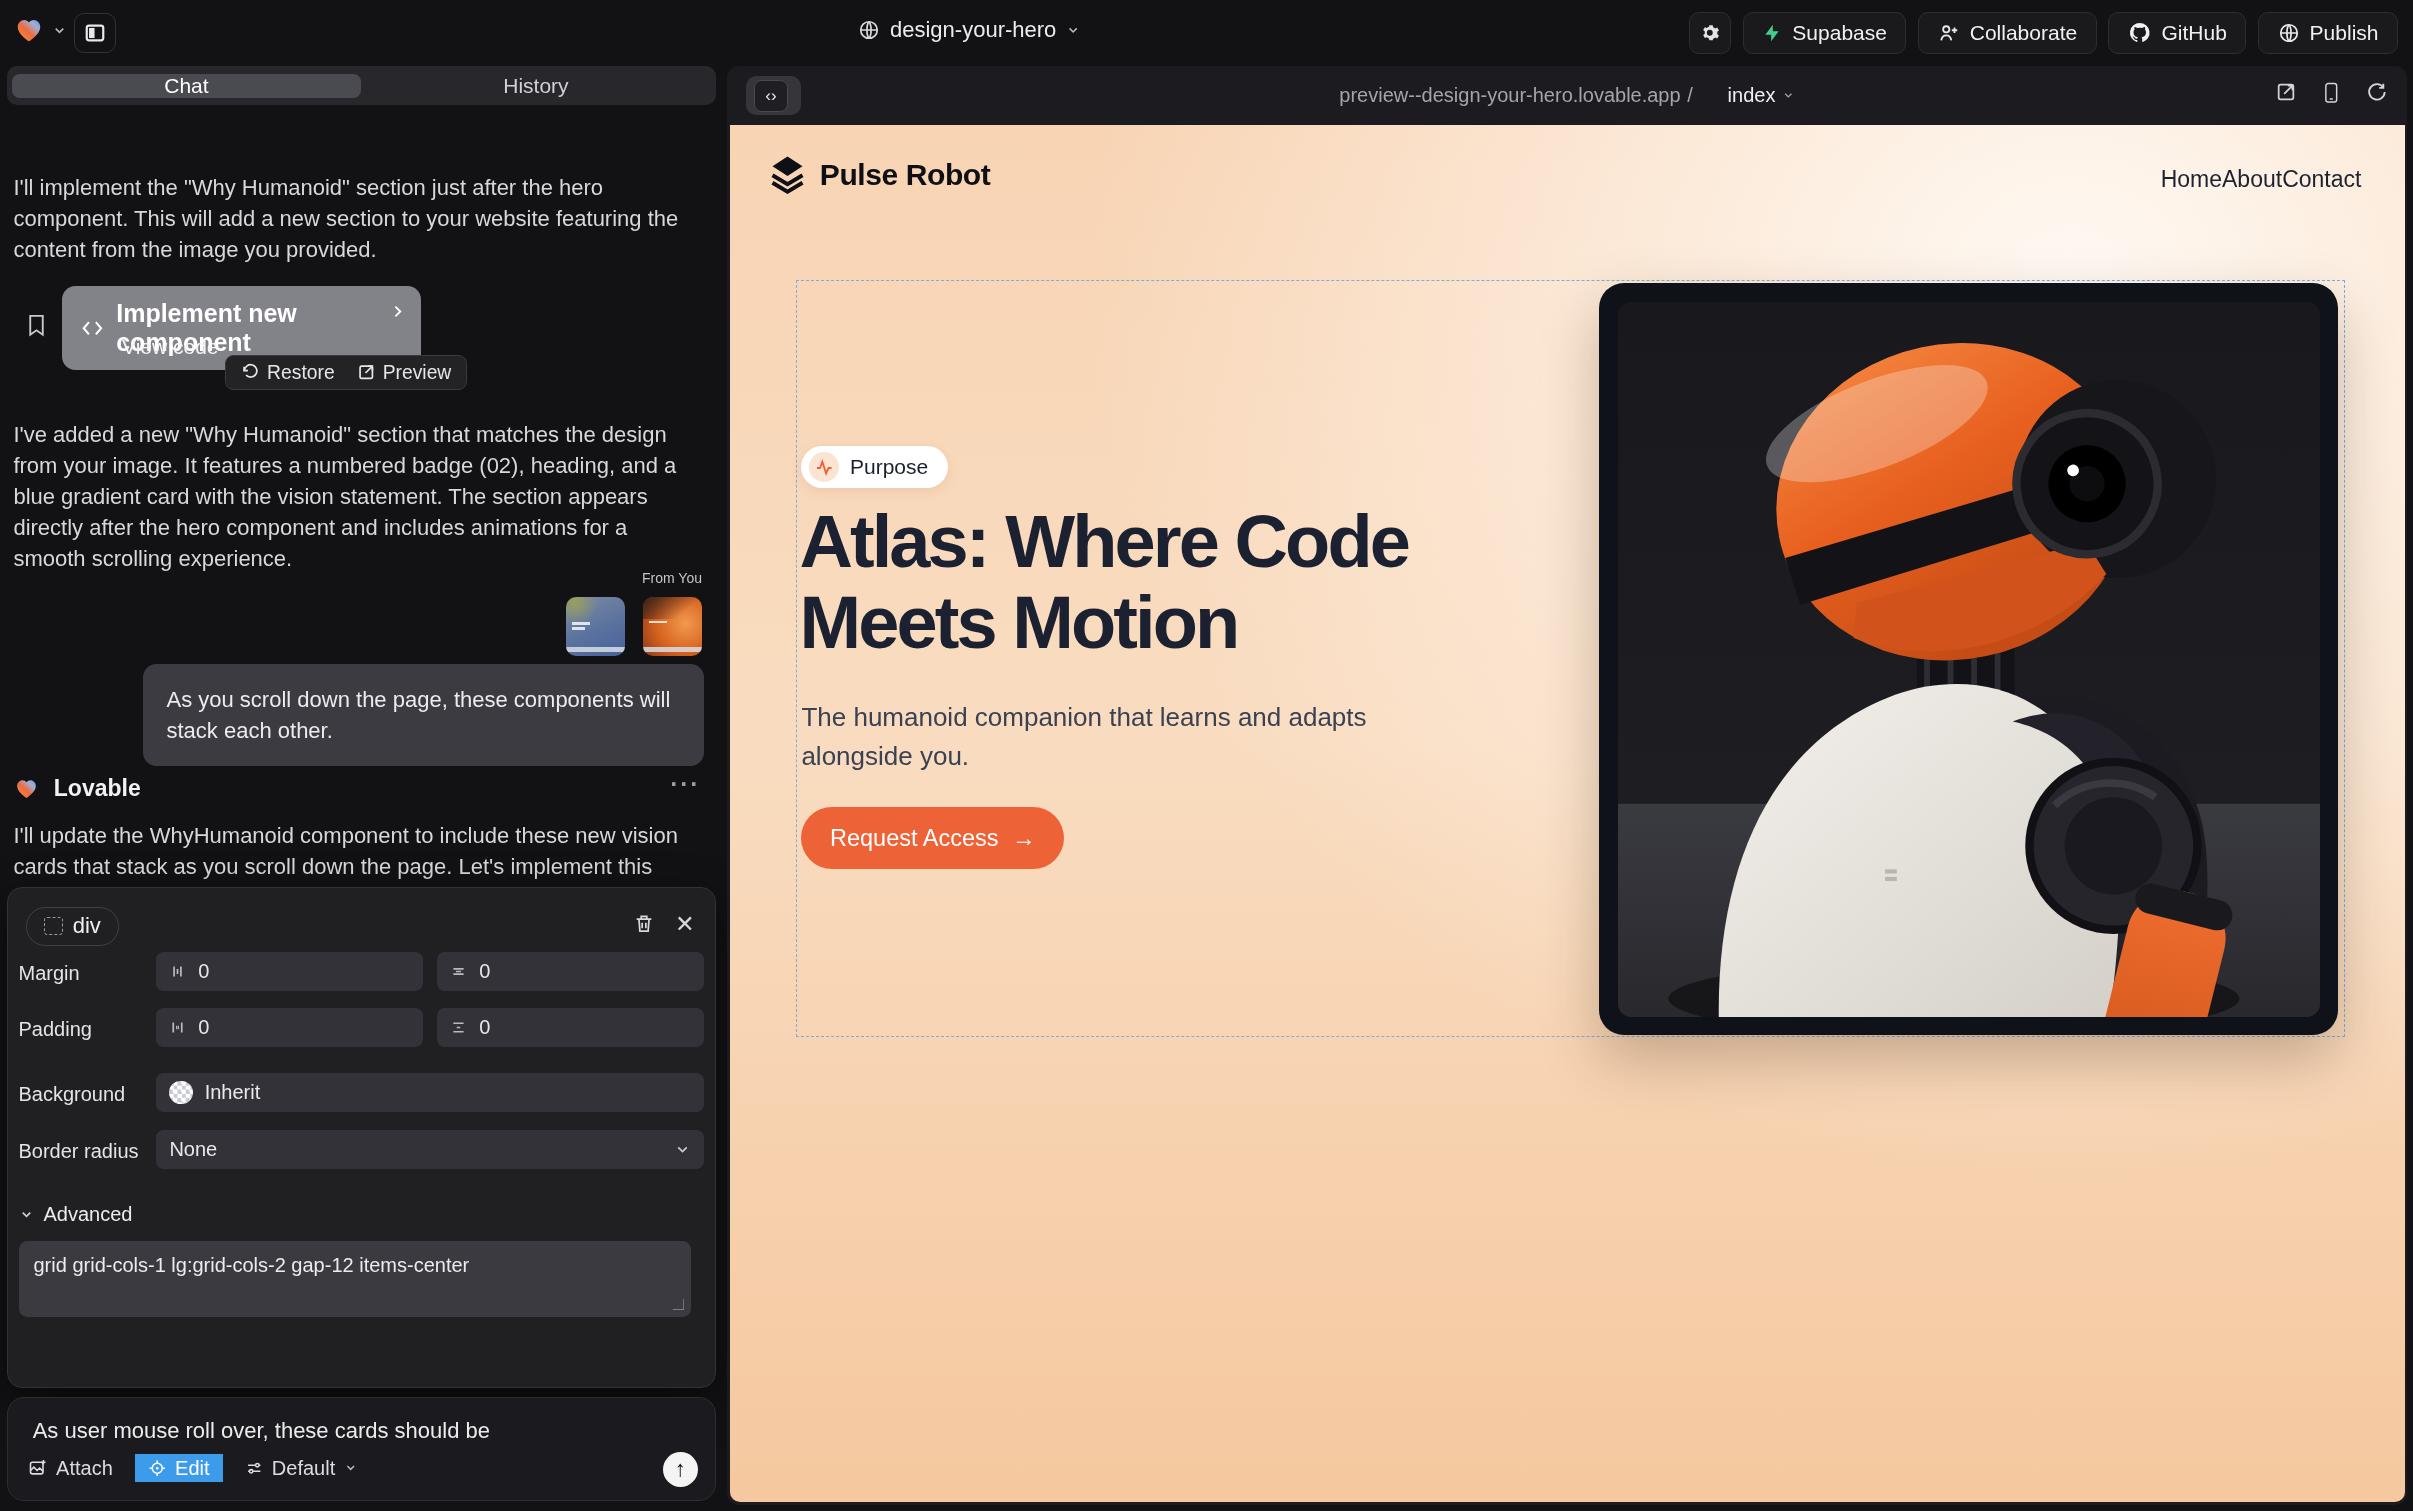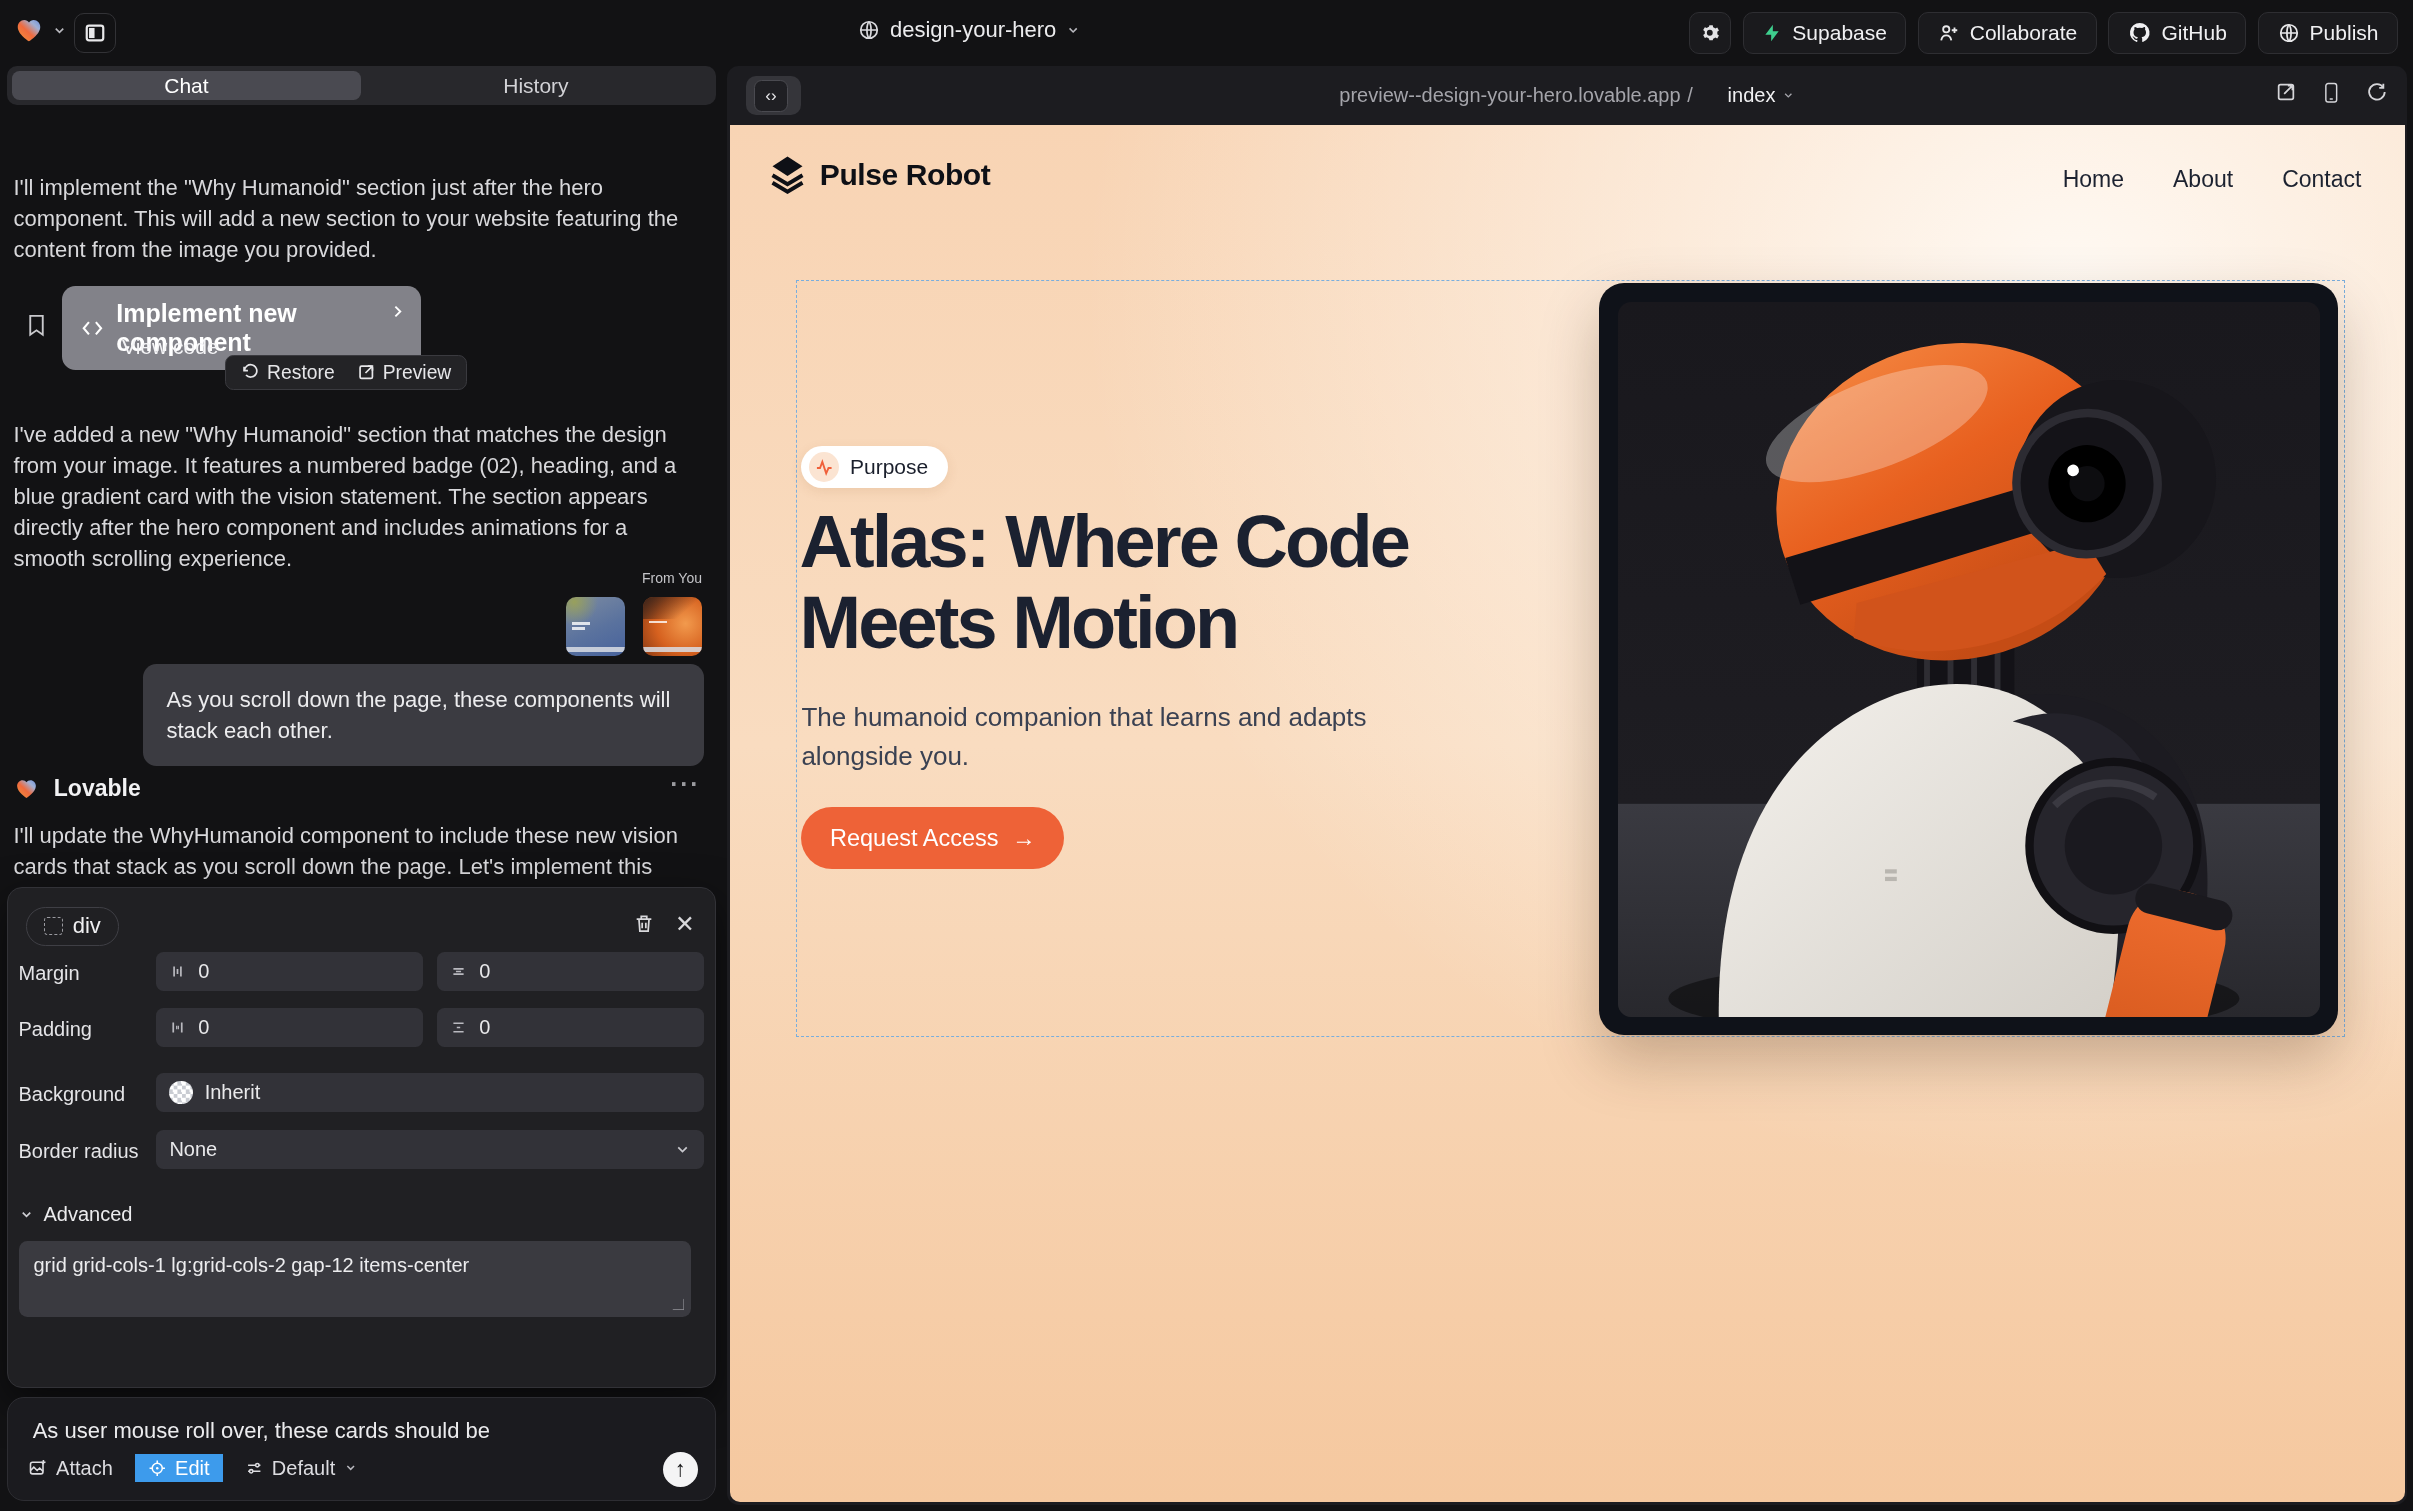--- a/index.html
+++ b/index.html
@@ -10,21 +10,21 @@
   .topbar { position:absolute; left:0; top:0; width:2413px; height:66px; background:#121214; }
   .heart-btn { position:absolute; left:13.4px; top:15px; display:flex; align-items:center; gap:6.7px; cursor:pointer; }
   .panel-toggle { position:absolute; left:74px; top:13.4px; width:42px; height:40px; border:0.8px solid #323236; border-radius:10px; display:flex; align-items:center; justify-content:center; color:#e8e8ea; }
   .project-switch { position:absolute; left:858px; top:17px; display:flex; align-items:center; gap:10px; color:#ececee; font-size:22px; }
   .tb-right { position:absolute; right:15px; top:11.8px; display:flex; gap:11.8px; align-items:center; }
   .tb-iconbtn { width:42px; height:42px; border:0.8px solid #2e2e32; background:#1a1a1d; border-radius:10px; display:flex; align-items:center; justify-content:center; color:#e3e3e6; }
   .tb-btn { height:42px; padding:0 18.5px; border:0.8px solid #2e2e32; background:#1a1a1d; border-radius:10px; display:flex; align-items:center; gap:10px; color:#f0f0f2; font-size:21px; }
 
   
   .sidebar { position:absolute; left:0; top:66px; width:719px; bottom:0; background:#121214; }
-  .tabs { position:absolute; left:6.7px; top:0; width:709px; height:39px; background:#28282c; border-radius:10px; display:flex; padding:5px; }
+  .tabs { position:absolute; left:6.7px; top:0; width:709px; height:39px; background:#28282c; border-radius:10px; display:flex; padding:5px;align-items:center; }
   .tab { flex:1; border-radius:7.6px; display:flex; align-items:center; justify-content:center; font-size:21px; color:#d2d2d6; }
   .tab.active { background:#4a4a51; color:#ffffff; }
   .msg { position:absolute; left:13.4px; width:682px; color:#d8d8db; font-size:22px; line-height:31px; }
   .bm-icon { position:absolute; left:23.5px; color:#c9c9cd; }
   .comp-card { position:absolute; left:62px; top:220px; width:359px; height:84px; background:#828289; border-radius:13.4px; color:#ffffff; }
   .comp-title-row { position:absolute; left:20px; top:13.4px; display:flex; align-items:center; gap:13.4px; font-size:25px; font-weight:700; }
   .comp-view { position:absolute; left:60px; top:49px; font-size:21px; color:#f4f4f6; }
   .comp-chevron { position:absolute; right:15px; top:17px; color:#fff; }
   .ver-pill { position:absolute; left:225px; top:289px; height:35px; background:#232326; border:0.8px solid #3a3a3f; border-radius:8.4px; display:flex; align-items:center; gap:22px; padding:0 15px; color:#e6e6e9; font-size:19.3px; }
   .ver-item { display:flex; align-items:center; gap:7.6px; }
@@ -73,21 +73,21 @@
   .code-toggle .knob { width:34px; height:32px; background:#1f1f23; border:0.8px solid #4a4a50; border-radius:7.6px; display:flex; align-items:center; justify-content:center; font-size:17px; }
   .url { position:absolute; left:0; right:0; top:0; height:59px; display:flex; align-items:center; justify-content:center; gap:6.7px; font-size:20px; color:#a4a4aa; }
   .url .path { color:#f0f0f2;padding-left:28px; }
   .chrome-icons { position:absolute; right:20px; top:15px; display:flex; gap:25px; color:#d5d5d9; }
 
   .site { position:absolute; left:3.4px; top:59px; width:1675px; height:1377px; border-radius:0 0 10px 10px; overflow:hidden;
     background: radial-gradient(ellipse at 80% 12%, rgba(255,251,246,.95), rgba(255,251,246,0) 52%),
                 linear-gradient(180deg, #f8d4b4 0%, #f9dcc0 45%, #f5c89f 100%); text-decoration: underline; }
   .site-header { position:absolute; left:0; top:18.5px; width:100%; height:67px; }
   .brand { position:absolute; left:39px; top:11.8px; display:flex; align-items:center; gap:13.4px; color:#0e1016; font-size:30px; font-weight:800; letter-spacing:-0.4px; }
-  .nav { position:absolute; right:44px; top:22px; display:flex; gap:49px; font-size:23px; color:#1c2230; }
+  .nav { position:absolute; right:44px; top:22px; display:flex; font-size:23px; color:#1c2230; }
 
   .hero-select { position:absolute; left:66px; top:155px; width:1549px; height:757px; border:1.7px dashed #79aede; }
   .badge { position:absolute; left:71px; top:321px; height:42px; background:#ffffff; border-radius:22px; display:flex; align-items:center; gap:11px; padding:0 20px 0 7.6px; box-shadow:0 3.4px 11.8px rgba(150,90,40,.12); font-size:21px; color:#1a1f2c; }
   .badge .b-ic { width:30px; height:30px; border-radius:50%; background:#fbe4d2; display:flex; align-items:center; justify-content:center; }
   .hero-h1 { position:absolute; left:69px; top:376px; font-size:74px; line-height:81px; font-weight:700; letter-spacing:-2.9px; color:#1b2130; }
   .hero-sub { position:absolute; left:71px; top:573px; width:588px; font-size:26px; line-height:39px; color:#3a4152; }
   .cta { position:absolute; left:71px; top:682px; height:62px; padding:0 28.6px; border-radius:32px; color:#ffffff; font-size:23.5px; display:flex; align-items:center; gap:13.4px; }
 
   .robot-card { position:absolute; left:869px; top:158px; width:739px; height:752px; background:#0f1219; border-radius:25px; box-shadow:0 25px 59px rgba(70,35,10,.28); }
   .robot-scene { position:absolute; inset:18.5px; border-radius:13.4px; overflow:hidden; }

